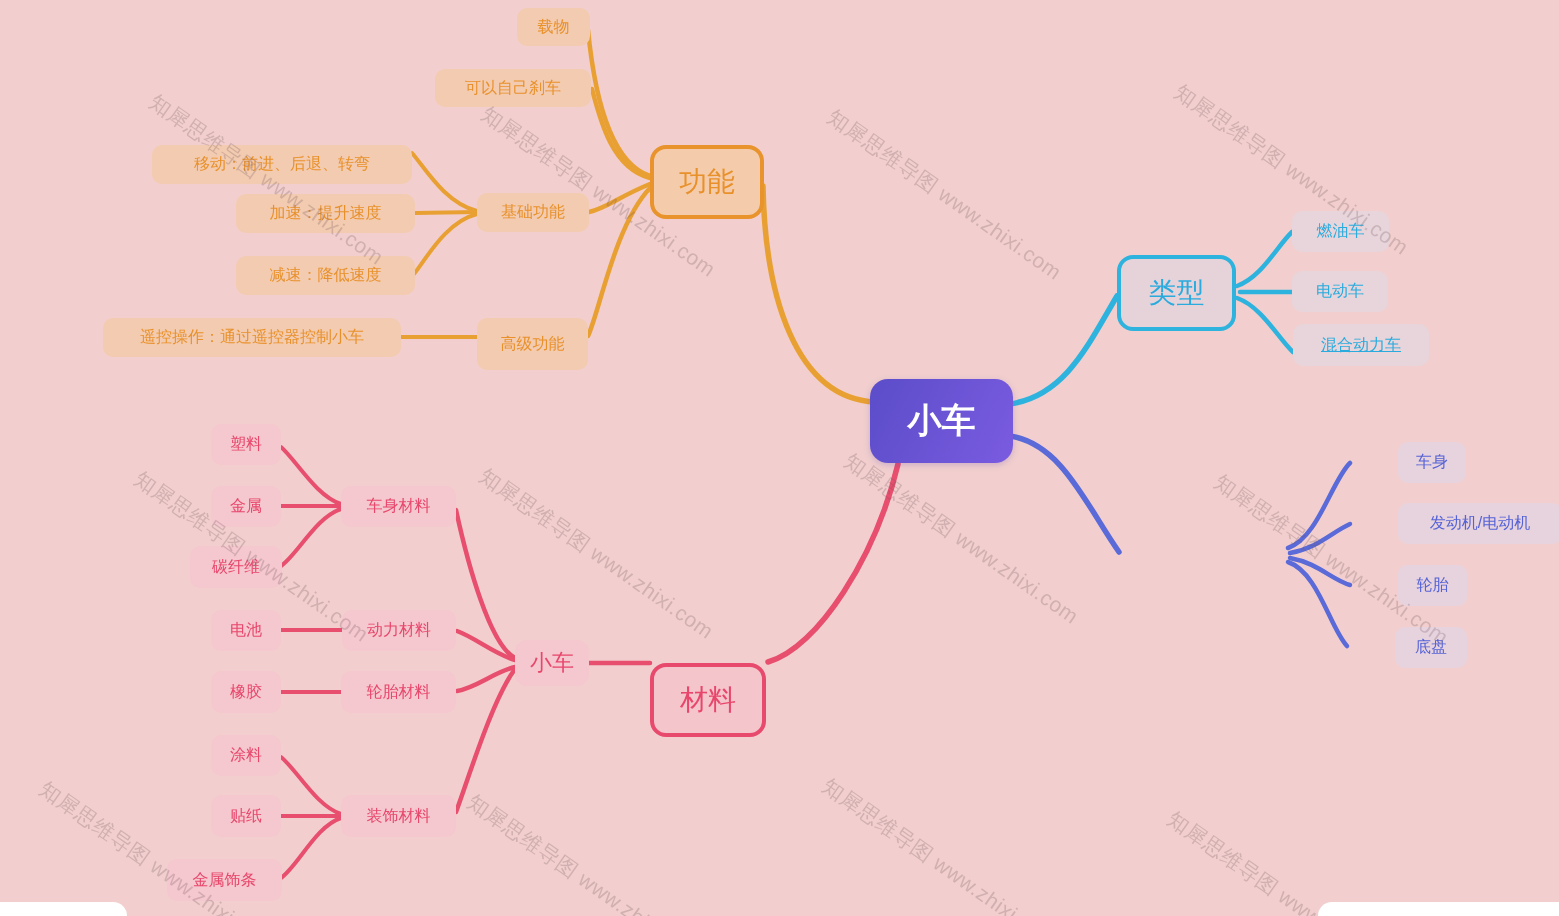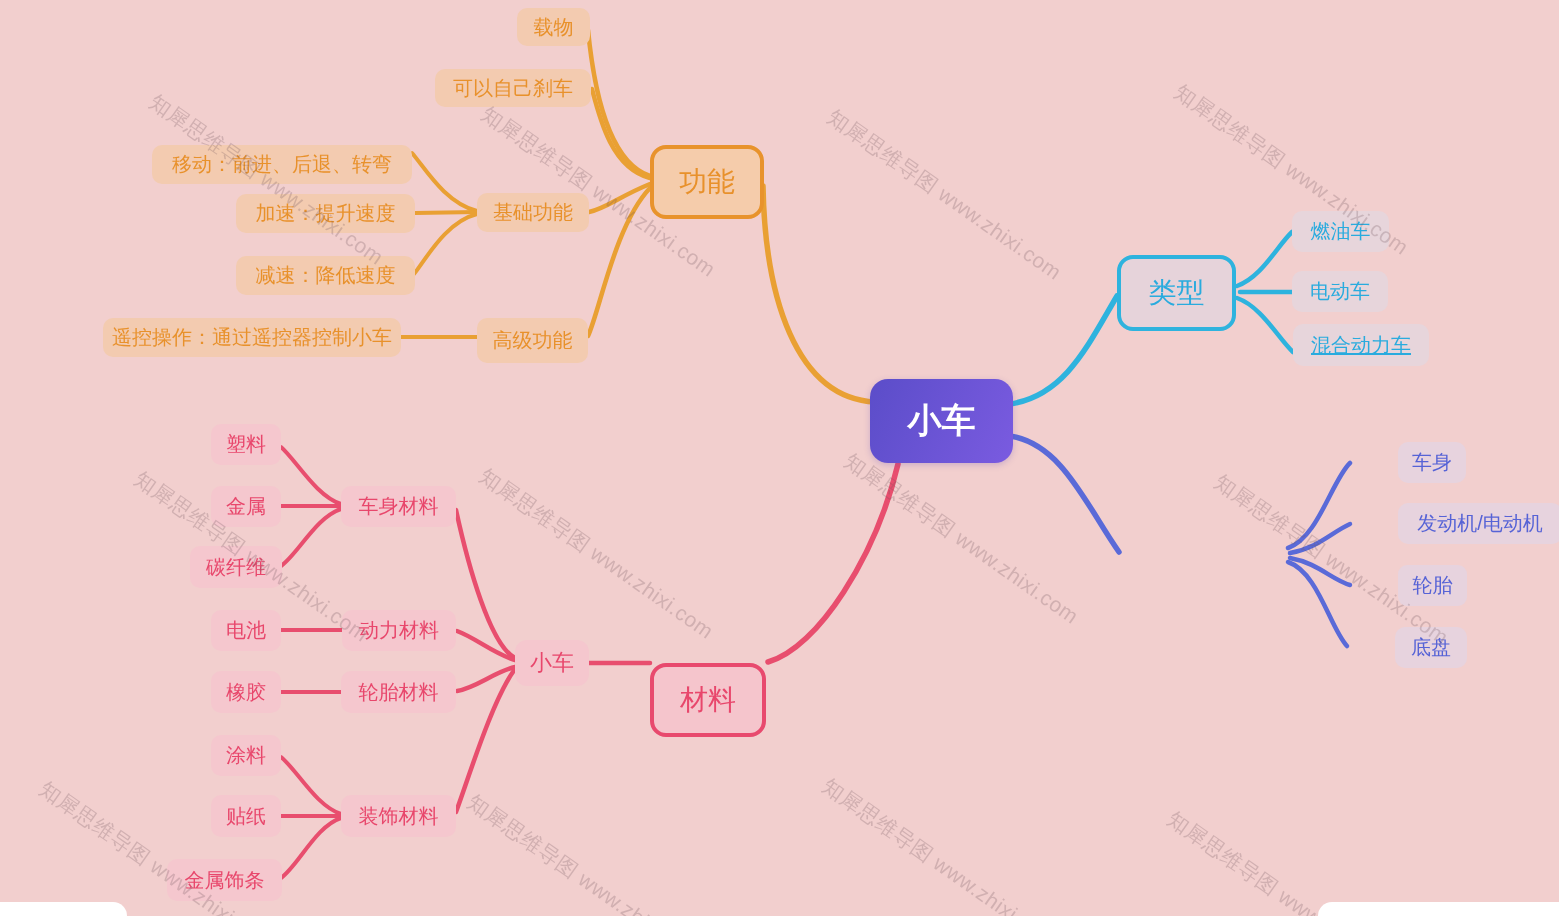--- a/index.html
+++ b/index.html
@@ -26,21 +26,21 @@
   .root-node{
     border-radius:18px;color:#FFFFFF;font-size:34px;font-weight:bold;
     background:linear-gradient(115deg,#5B4DC9 0%,#7A5BE0 100%);
     box-shadow:0 2px 6px rgba(90,70,180,0.25);
   }
   .primary{border-radius:16px;border:4px solid;font-size:28px;}
   .primary.orange{background:#F5CCAB;border-color:#E8932C;color:#E8912B;}
   .primary.cyan{background:#E6D3DA;border-color:#2EB3DE;color:#29ABDE;}
   .primary.blue{background:#E6D1DD;border-color:#5A6AD8;color:#5663D6;}
   .primary.pink{background:#F5C5CC;border-color:#E84A6E;color:#E8476C;margin-top:36px;}
-  .child{font-size:20px;}
+  .child{font-size:16px;}
   .child.orange{background:#F3CBB0;color:#E8912B;}
   .child.cyan{background:#E7D5DB;color:#29ABDE;}
   .child.blue{background:#E7D3DE;color:#5663D6;margin-left:48px;}
   .child.pink{background:#F5C7CE;color:#E8476C;}
   .sub-root{font-size:22px;border-radius:12px;}
 
   .watermark{
     position:absolute;z-index:3;font-size:21px;letter-spacing:0.5px;
     color:rgba(110,85,92,0.25);transform:rotate(35deg);transform-origin:0 0;
     white-space:nowrap;pointer-events:none;user-select:none;
@@ -95,21 +95,21 @@
 
   <div class="node root-node" style="left:870px;top:379px;width:143px;height:84px;">小车</div>
 
   <div class="node primary orange" style="left:650px;top:145px;width:114px;height:74px;">功能</div>
   <div class="node child orange" style="left:517px;top:8px;width:73px;height:38px;">载物</div>
   <div class="node child orange" style="left:435px;top:69px;width:156px;height:38px;">可以自己刹车</div>
   <div class="node child orange" style="left:477px;top:193px;width:112px;height:39px;">基础功能</div>
   <div class="node child orange" style="left:152px;top:133px;width:260px;height:39px;margin-top:12px;">移动：前进、后退、转弯</div>
   <div class="node child orange" style="left:236px;top:194px;width:179px;height:39px;">加速：提升速度</div>
   <div class="node child orange" style="left:236px;top:256px;width:179px;height:39px;">减速：降低速度</div>
-  <div class="node child orange" style="left:477px;top:318px;width:111px;height:45px;">高级功能</div>
+  <div class="node child orange" style="left:477px;top:318px;width:111px;height:52px;">高级功能</div>
   <div class="node child orange" style="left:103px;top:318px;width:298px;height:39px;">遥控操作：通过遥控器控制小车</div>
 
   <div class="node primary cyan" style="left:1117px;top:255px;width:119px;height:76px;">类型</div>
   <div class="node child cyan" style="left:1292px;top:211px;width:97px;height:41px;">燃油车</div>
   <div class="node child cyan" style="left:1292px;top:271px;width:96px;height:41px;">电动车</div>
   <div class="node child cyan" style="left:1293px;top:324px;width:136px;height:42px;text-decoration:underline;">混合动力车</div>
 
   <div class="node child blue" style="left:1350px;top:442px;width:68px;height:41px;">车身</div>
   <div class="node child blue" style="left:1350px;top:503px;width:164px;height:41px;">发动机/电动机</div>
   <div class="node child blue" style="left:1350px;top:565px;width:69px;height:41px;border-radius:9px;">轮胎</div>

